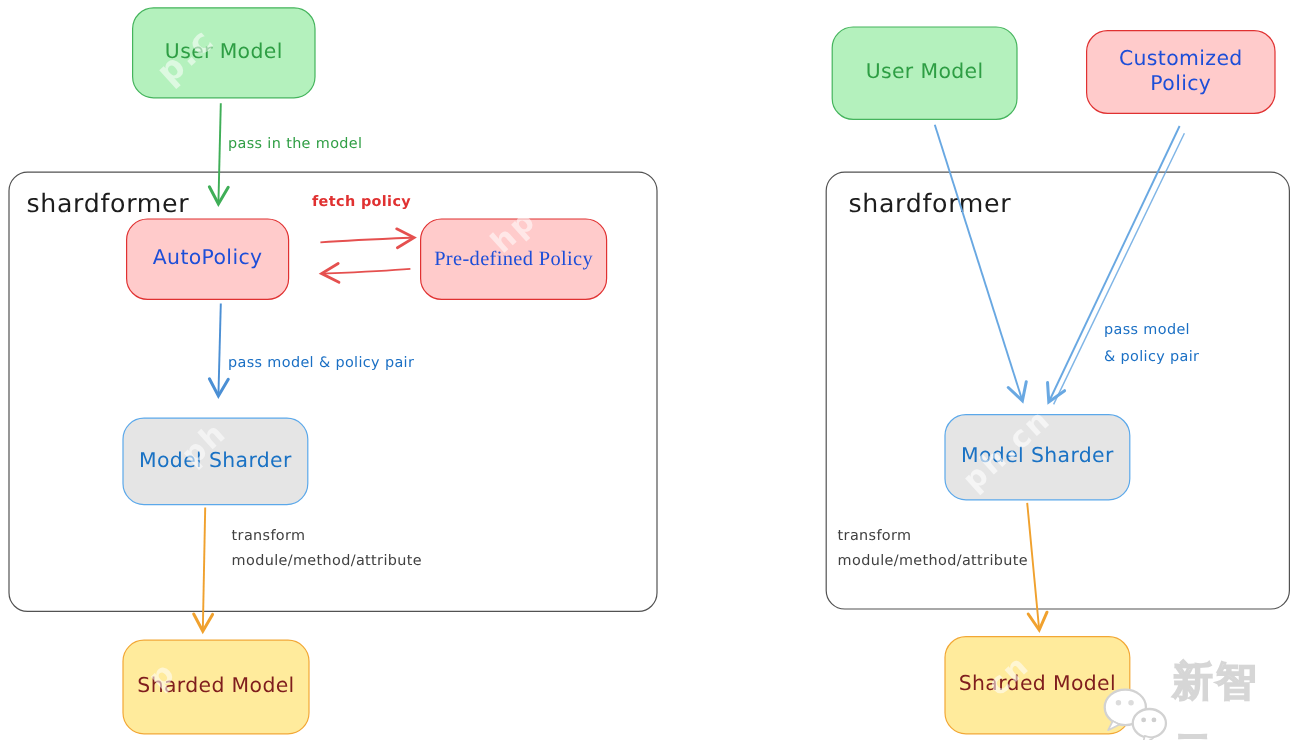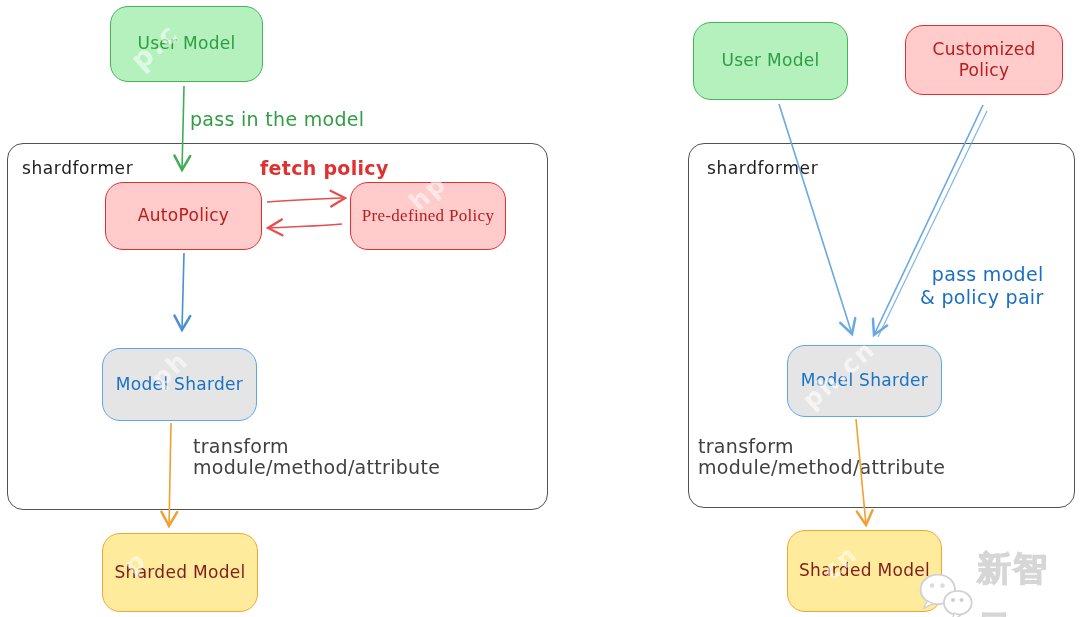--- a/index.html
+++ b/index.html
@@ -6,32 +6,32 @@
   .canvas{
     position:relative;width:1080px;height:617px;background:#ffffff;
     font-family:"DejaVu Sans", sans-serif;overflow:hidden;
   }
   .node{
     position:absolute;display:flex;align-items:center;justify-content:center;
     text-align:center;font-size:17px;letter-spacing:.3px;line-height:1.25;
     border-radius:18px;box-sizing:border-box;padding:4px 10px;z-index:2;
   }
   .node.green{background:#b4f1bd;border:1.8px solid #44b45c;color:#2e9e44;}
-  .node.red{background:#ffcbcb;border:1.8px solid #e03131;color:#b91c1c;}
+  .node.red{background:#ffcbcb;border:1.8px solid #e03131;color:#1d4ed8;}
   .node.blue{background:#e5e5e5;border:1.8px solid #5ba8ea;color:#1a72c4;}
   .node.yellow{background:#ffeb9c;border:1.8px solid #f2a735;color:#7f1d1d;text-align:center;}
   .container-box{
     position:absolute;border:1.6px solid #525252;border-radius:16px;
     background:transparent;box-sizing:border-box;z-index:1;
   }
   .container-label{
-    position:absolute;color:#1d1d1d;font-size:17px;letter-spacing:.6px;z-index:2;
+    position:absolute;color:#1d1d1d;font-size:21px;letter-spacing:.6px;z-index:2;
   }
   .edge-label{
-    position:absolute;font-size:19px;letter-spacing:.3px;white-space:nowrap;z-index:2;
+    position:absolute;font-size:12px;letter-spacing:.3px;white-space:nowrap;z-index:2;
     line-height:21px;
   }
   .lbl-green{color:#2f9e44;}
   .lbl-red{color:#e03131;}
   .lbl-blue{color:#1a6fc4;}
   .lbl-orange{color:#404040;}
   .arrows{position:absolute;left:0;top:0;z-index:3;pointer-events:none;}
   .wm{
     position:absolute;color:rgba(255,255,255,.55);font-size:25px;font-weight:bold;
     transform:rotate(-42deg);z-index:4;pointer-events:none;letter-spacing:2px;
@@ -50,44 +50,45 @@
 
 <div class="canvas">
 
   <div class="container-box" style="left:7px;top:143px;width:541px;height:367px;"></div>
   <div class="container-label" style="left:22px;top:158px;">shardformer</div>
 
   <div class="node green" style="left:110px;top:6px;width:153px;height:76px;">User Model</div>
 
   <div class="edge-label lbl-green" style="left:190px;top:109px;">pass in the model</div>
 
-  <div class="node red" style="left:105px;top:182px;width:157px;height:68px;text-align:right;">AutoPolicy</div>
+  <div class="node red" style="left:105px;top:182px;width:136px;height:68px;text-align:right;">AutoPolicy</div>
 
   <div class="edge-label lbl-red" style="left:260px;top:158px;font-weight:bold;">fetch policy</div>
 
   <div class="node red" style="left:350px;top:182px;width:156px;height:68px;font-family:Liberation Serif, serif;">Pre-defined Policy</div>
 
+  <div class="edge-label lbl-blue" style="left:190px;top:292px;">pass model &amp; policy pair</div>
 
   <div class="node blue" style="left:102px;top:348px;width:155px;height:73px;">Model Sharder</div>
 
   <div class="edge-label lbl-orange" style="left:193px;top:436px;">
     <span>transform</span><br>
     <span>module/method/attribute</span>
   </div>
 
   <div class="node yellow" style="left:102px;top:533px;width:156px;height:79px;">Sharded Model</div>
 
   <div class="container-box" style="left:688px;top:143px;width:387px;height:365px;"></div>
   <div class="container-label" style="left:707px;top:158px;">shardformer</div>
 
   <div class="node green" style="left:693px;top:22px;width:155px;height:78px;">User Model</div>
 
   <div class="node red" style="left:905px;top:25px;width:158px;height:70px;">Customized Policy</div>
 
-  <div class="edge-label lbl-blue" style="left:920px;top:263px;line-height:23px;text-align:right;">
+  <div class="edge-label lbl-blue" style="left:920px;top:263px;line-height:23px;">
     <span>pass model</span><br>
     <span>&amp; policy pair</span>
   </div>
 
   <div class="node blue" style="left:787px;top:345px;width:155px;height:72px;">Model Sharder</div>
 
   <div class="edge-label lbl-orange" style="left:698px;top:436px;">
     <span>transform</span><br>
     <span>module/method/attribute</span>
   </div>

